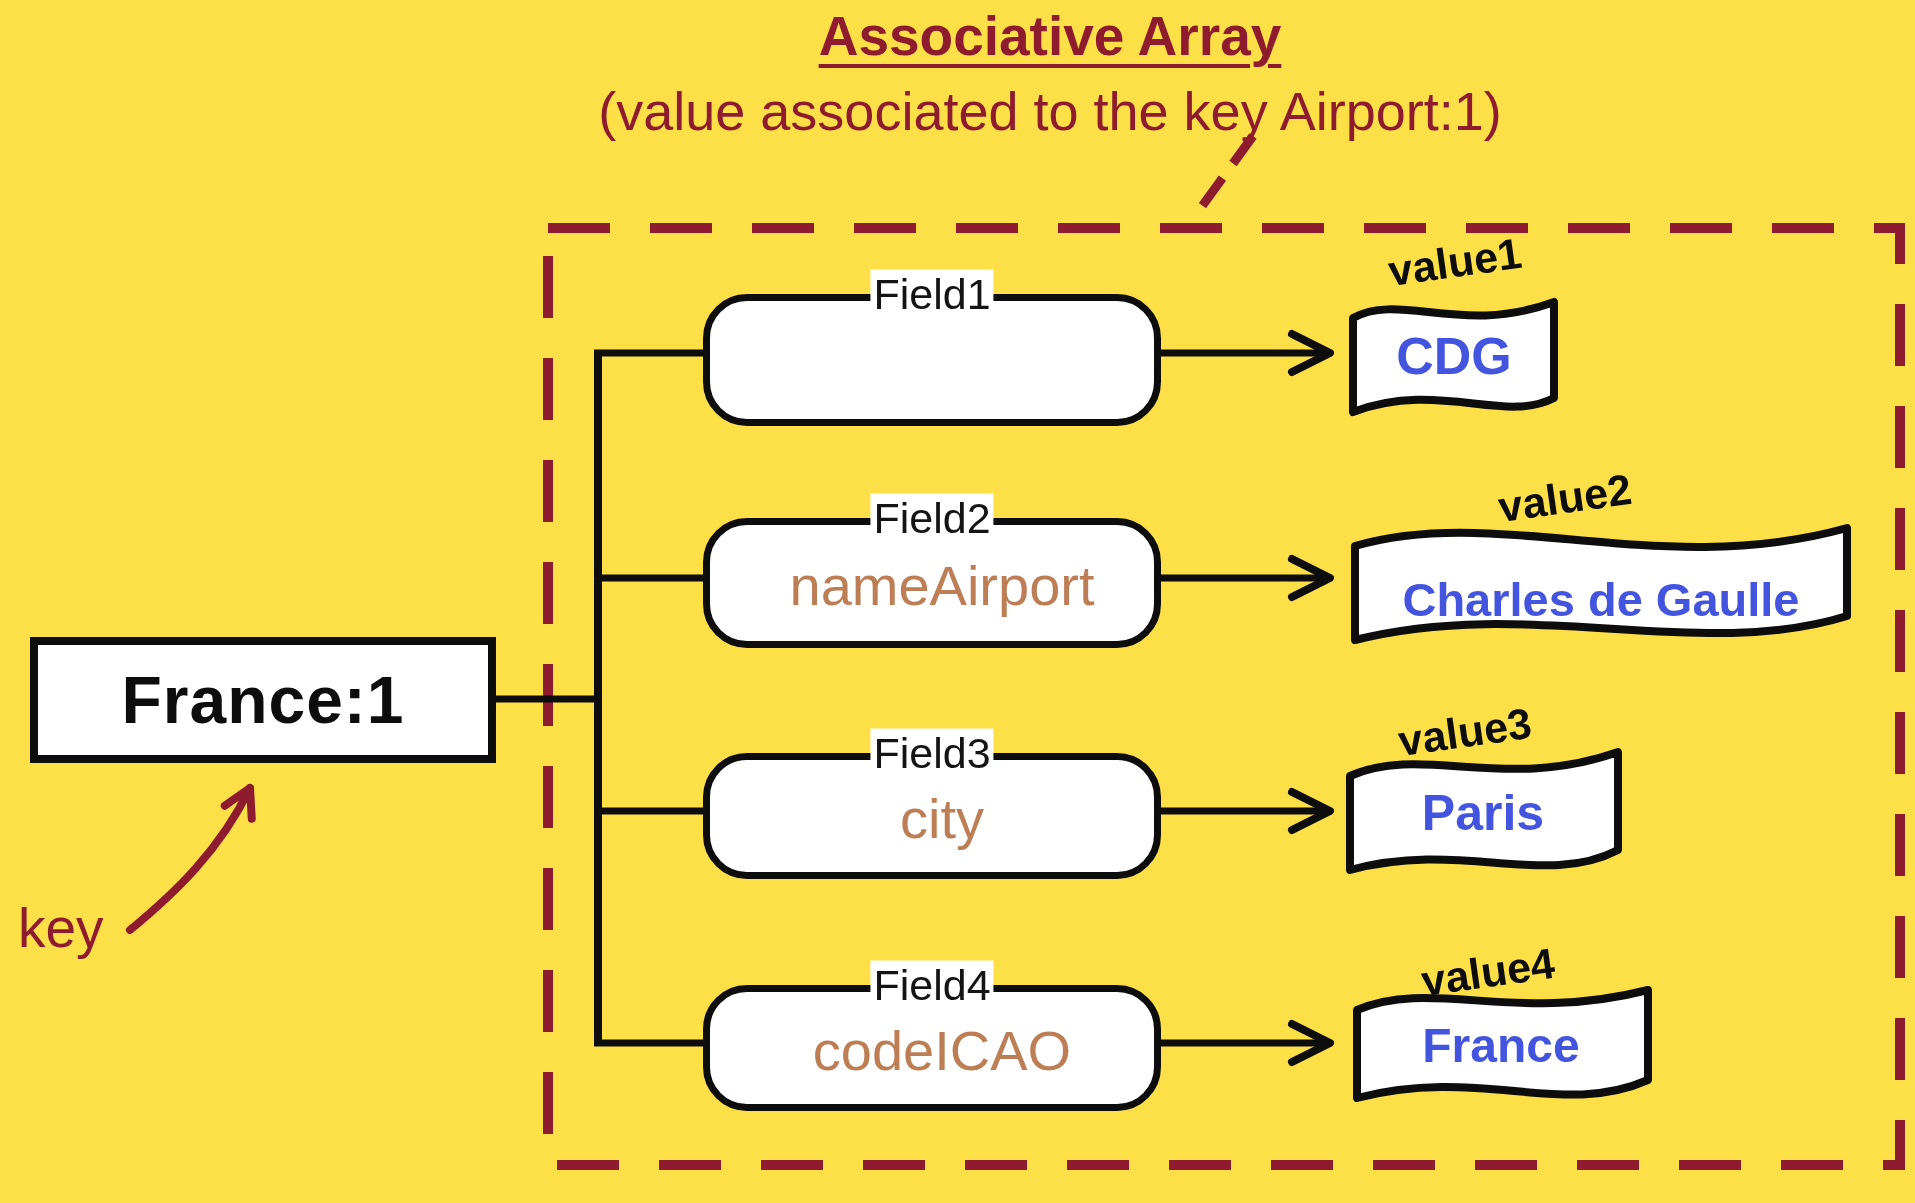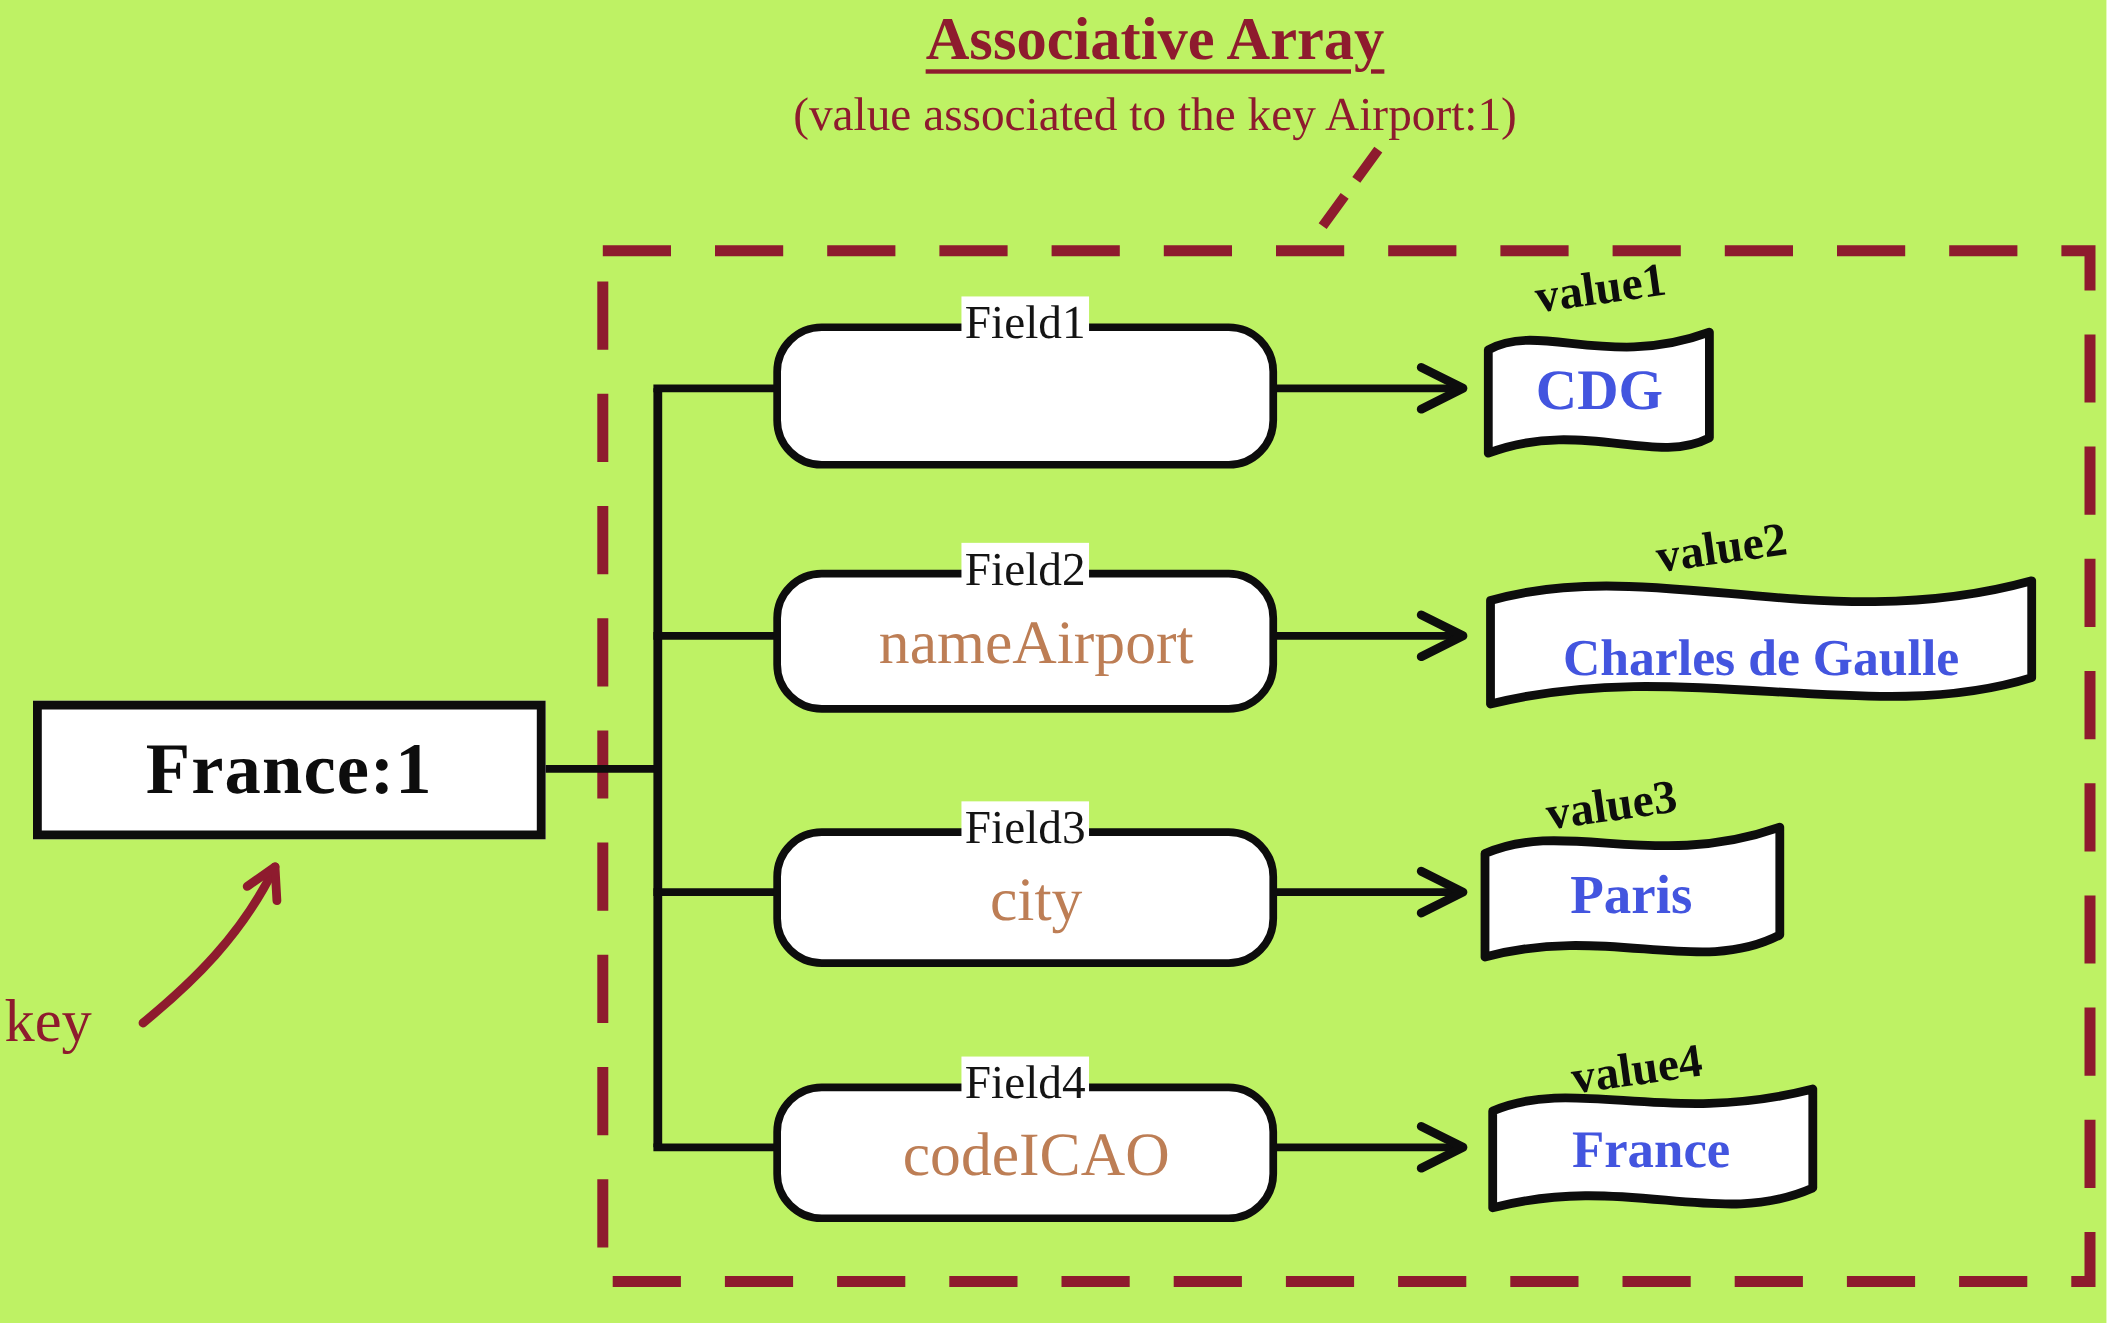--- a/index.html
+++ b/index.html
@@ -1,41 +1,41 @@
 <!DOCTYPE html>
 <html><head>
 <meta charset="utf-8">
 <style>
   html,body{margin:0;padding:0;background:#ffffff;}
   #canvas{
     position:relative;
     width:1915px;height:1203px;
-    background:#bef264;
-    font-family:Liberation Serif, serif;
+    background:#fde047;
+    font-family:Liberation Sans, sans-serif;
     overflow:hidden;
   }
   #wires{position:absolute;left:0;top:0;width:1915px;height:1203px;}
   .abs{position:absolute;}
 
   
   .title{
     left:620px;top:4px;width:860px;text-align:center;
     font-size:55px;font-weight:600;color:#8e1b2e;
   }
   .title span{
     text-decoration:underline;
     text-decoration-thickness:4px;
     text-underline-offset:9px;
   }
   .subtitle{
     left:560px;top:80px;width:980px;text-align:center;
-    font-size:43px;color:#8e1b2e;
+    font-size:54px;color:#8e1b2e;
   }
   .key-label{
-    left:4px;top:896px;width:200px;
+    left:18px;top:896px;width:200px;
     font-size:55px;color:#8e1b2e;
   }
 
   
   .key-box{
     left:30px;top:637px;width:450px;height:110px;
     border:8px solid #0d0d0d;background:#ffffff;
     display:flex;align-items:center;justify-content:center;
   }
   .key-box-text{

